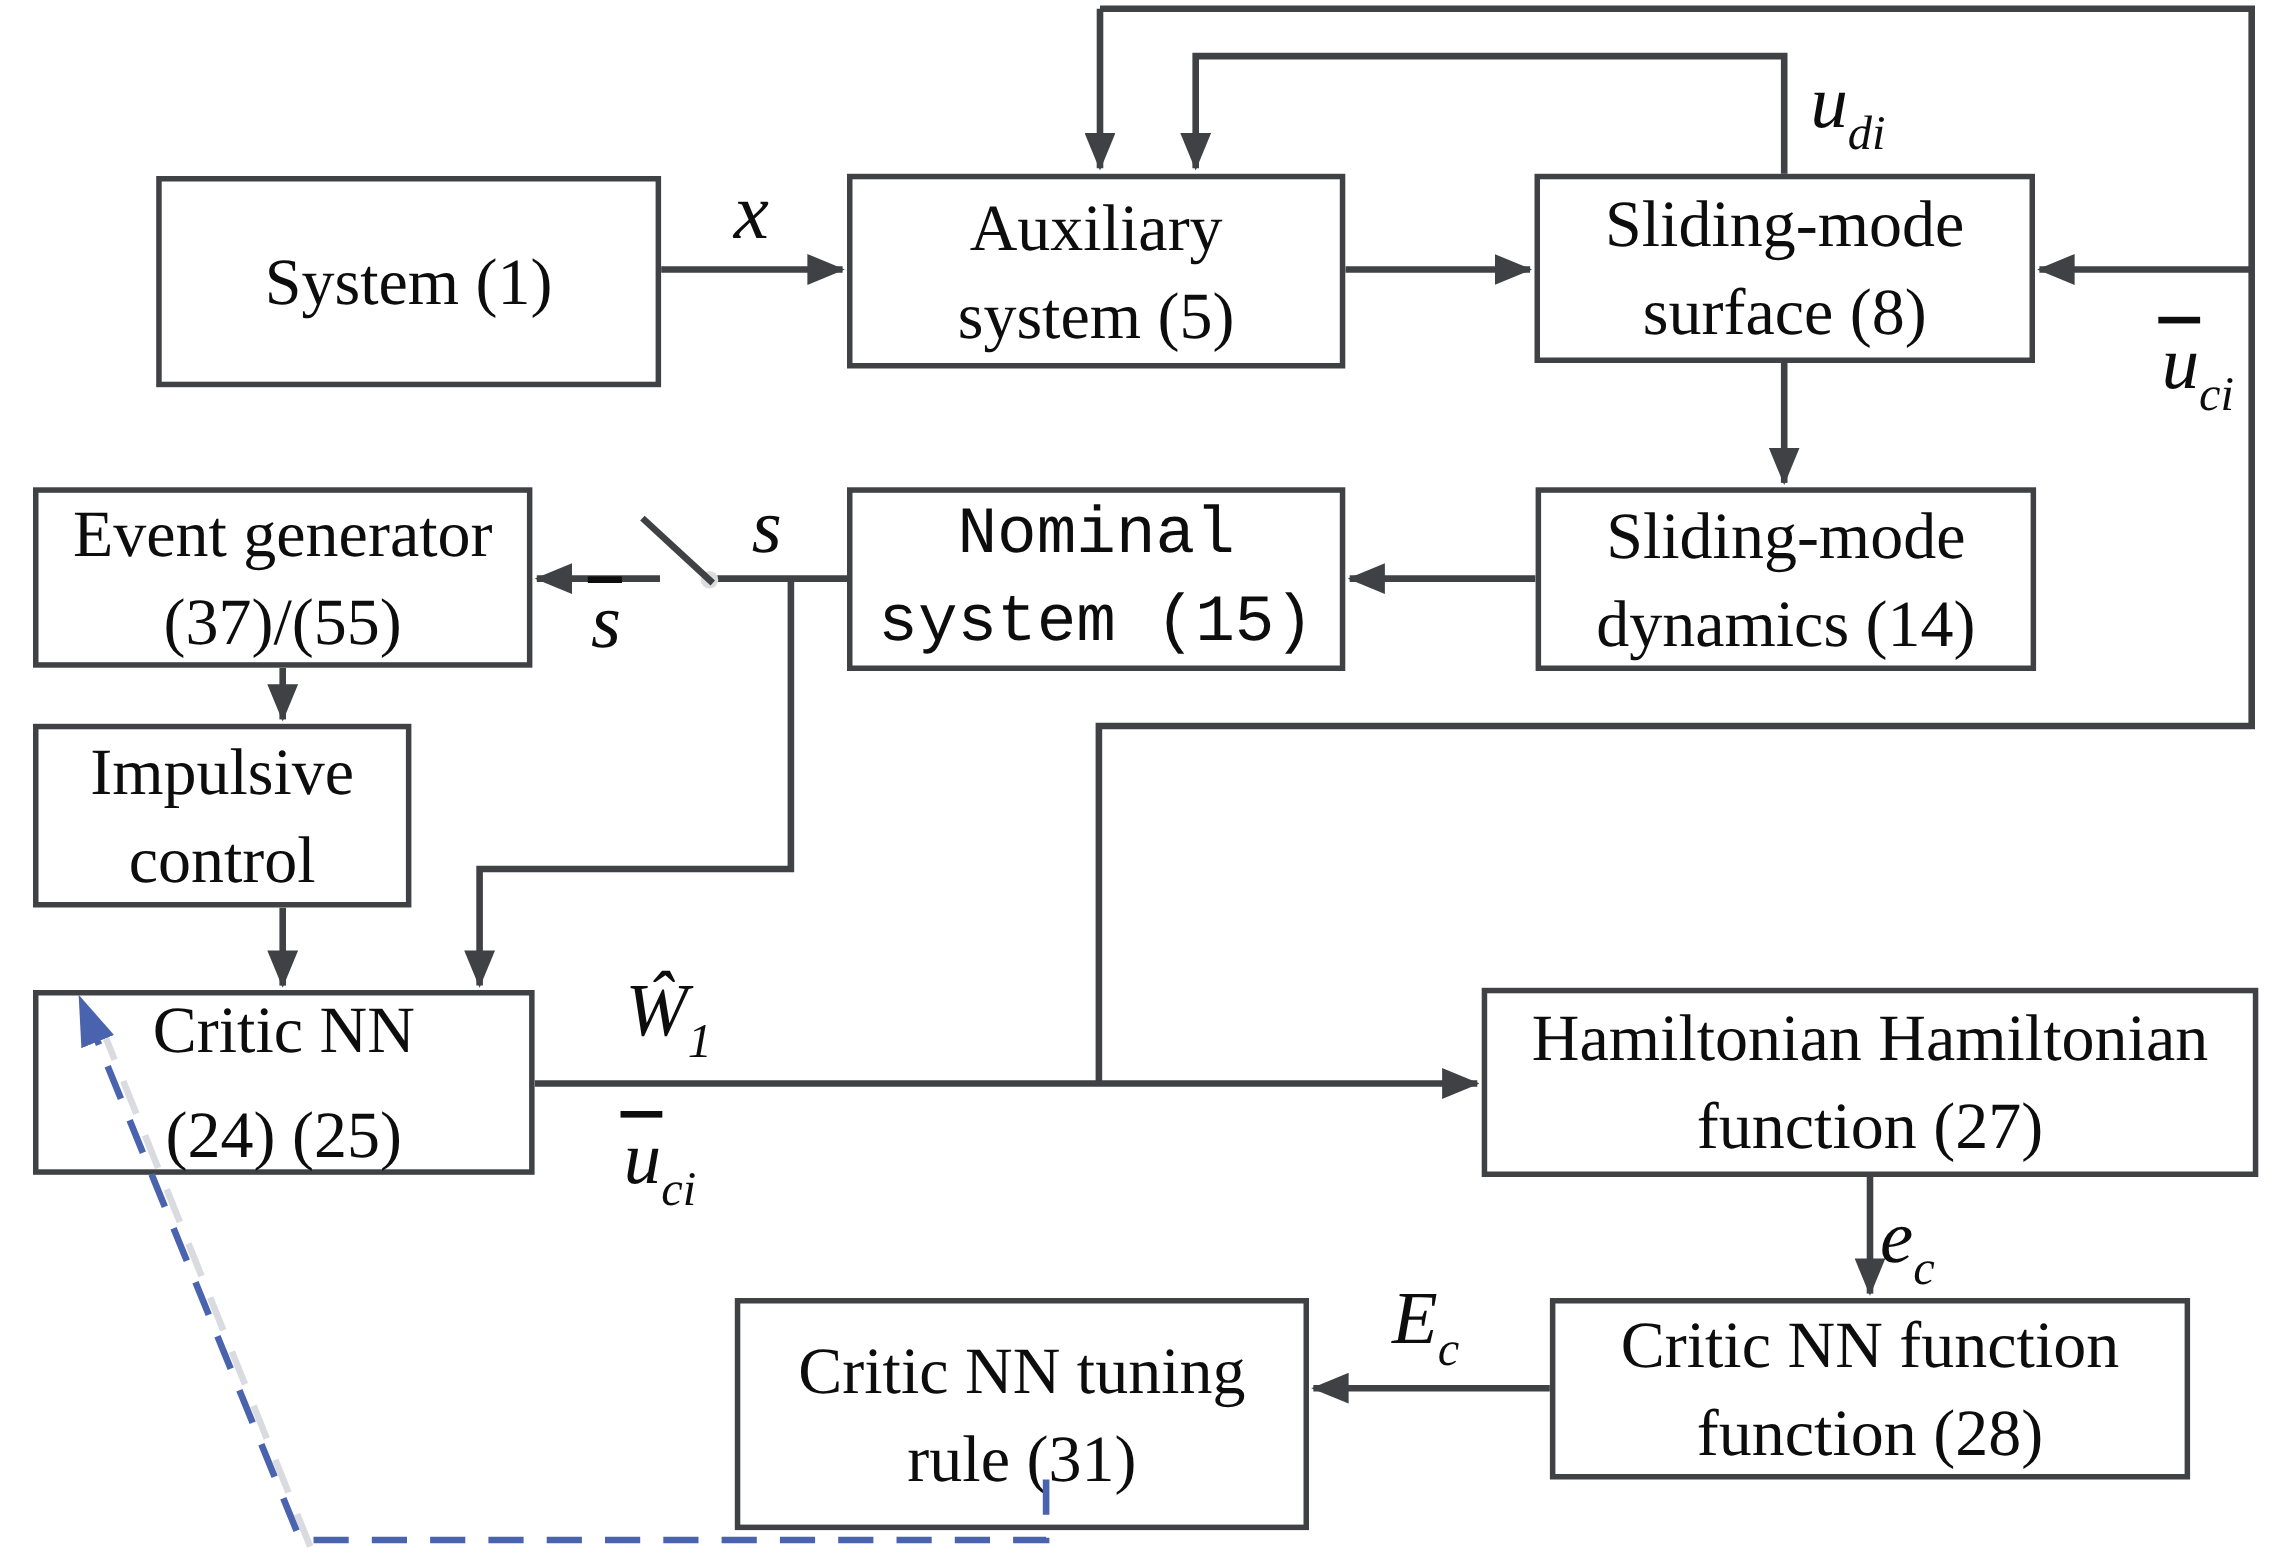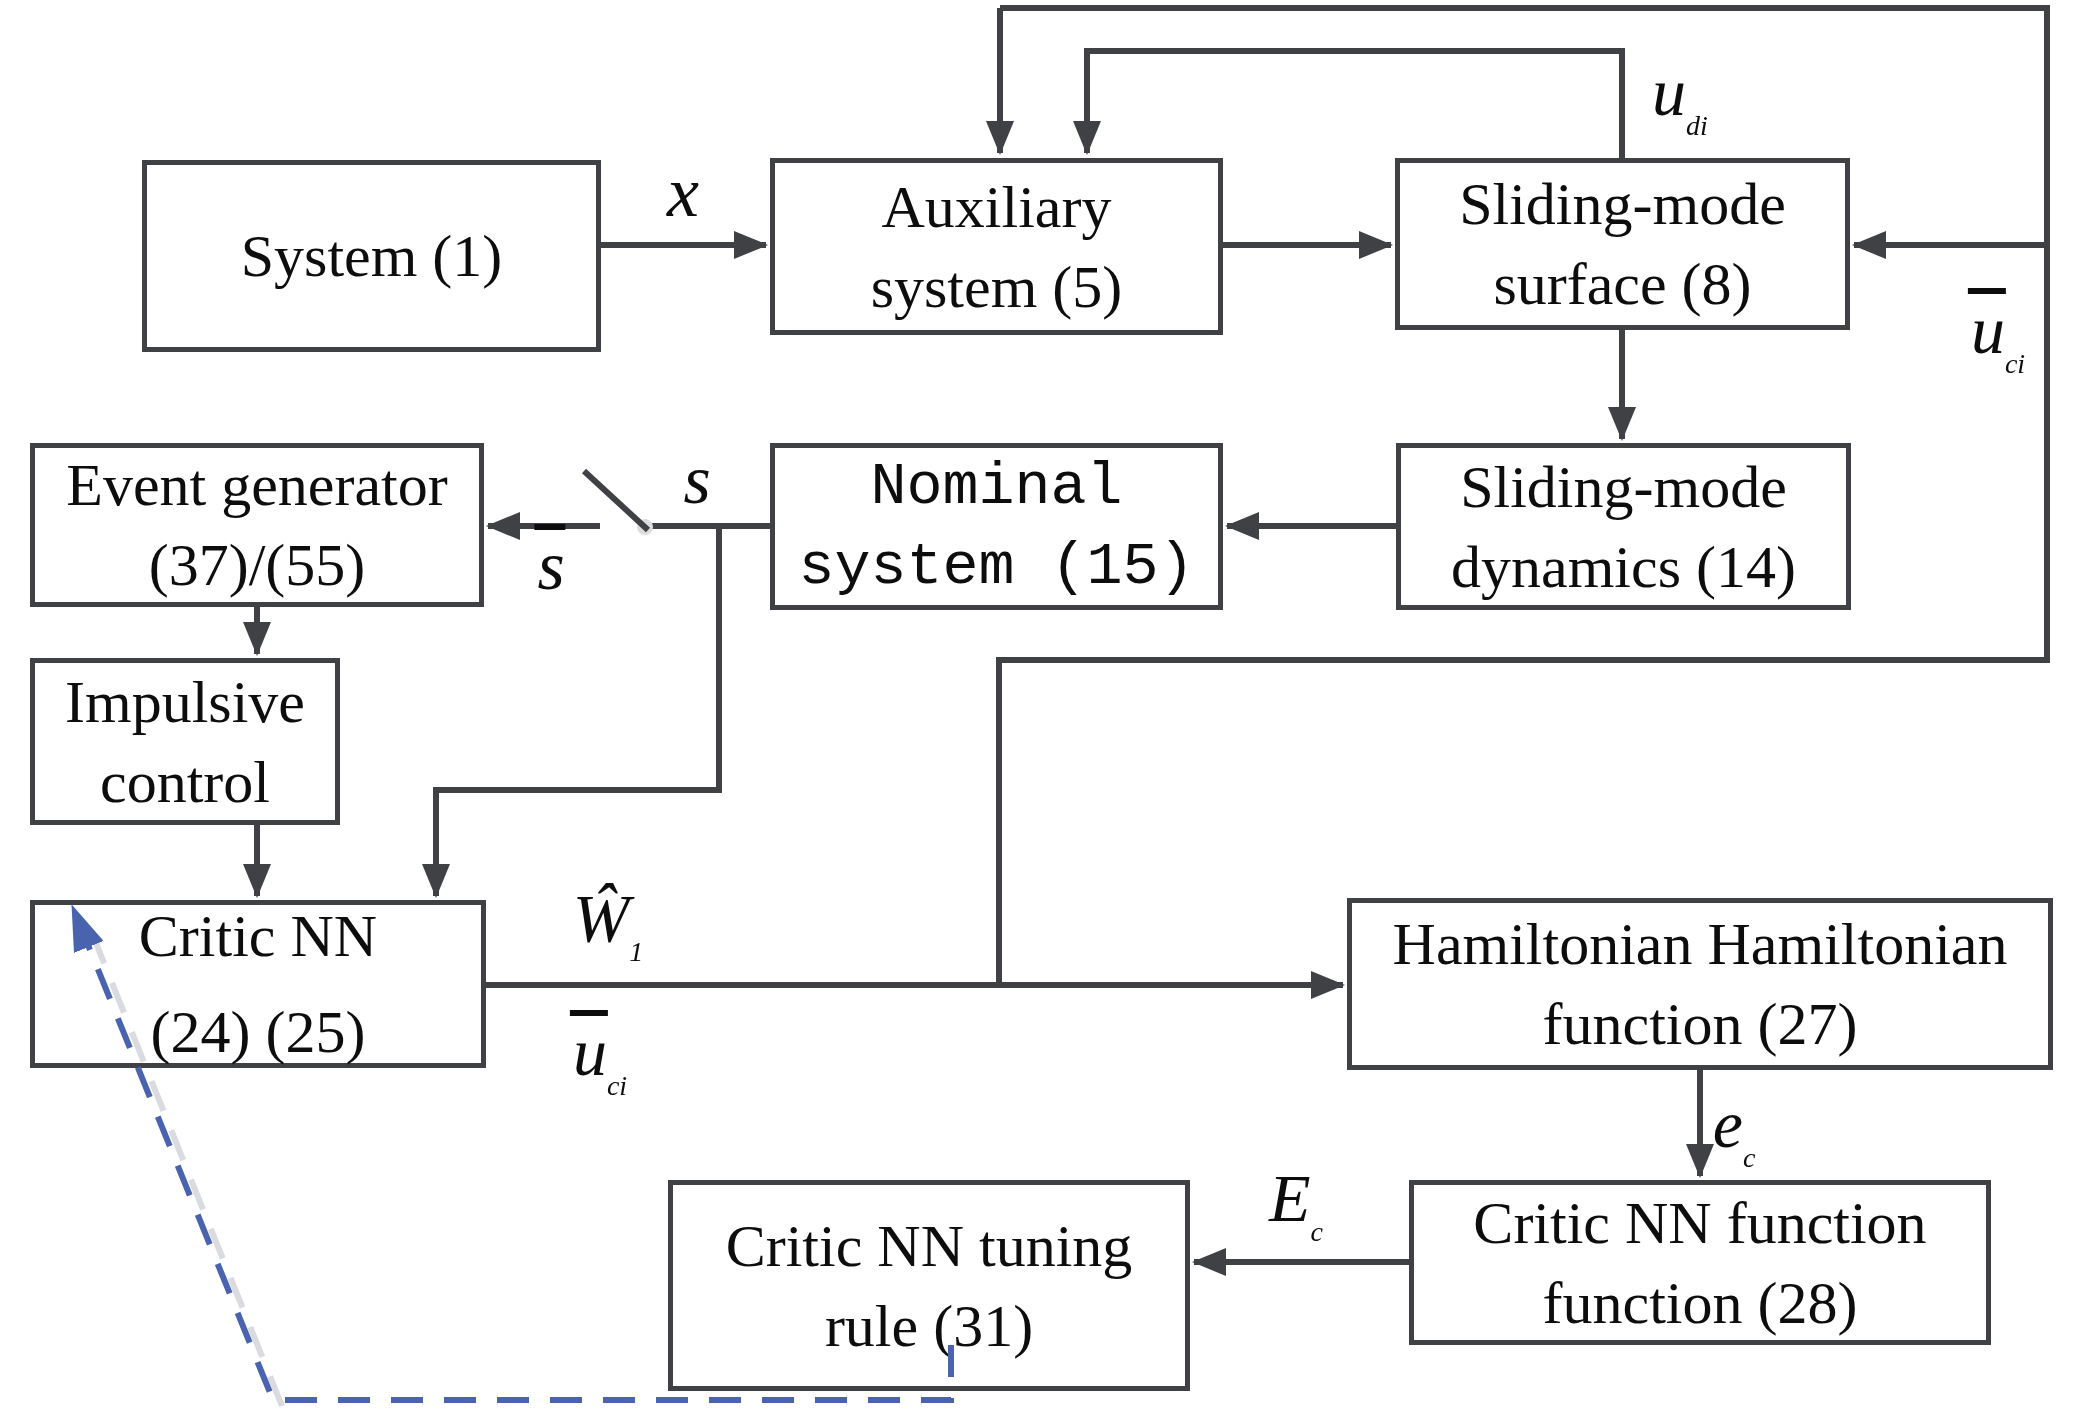--- a/index.html
+++ b/index.html
@@ -12,21 +12,21 @@
     position:absolute;box-sizing:border-box;background:#ffffff;
     border:5px solid #3f4145;display:flex;flex-direction:column;
     justify-content:center;align-items:center;text-align:center;
     font-size:60px;line-height:80px;z-index:2;
   }
   .sig{
     position:absolute;z-index:4;white-space:nowrap;
     font-style:italic;font-size:68px;line-height:68px;
     transform:translate(-50%,-50%);
   }
-  .sig sub{font-size:28px;line-height:0;vertical-align:-20px;}
+  .sig sub{font-size:44px;line-height:0;vertical-align:-20px;}
   .obar{position:relative;display:inline-block;}
   .obar::before{
     content:"";position:absolute;left:-3px;right:-1px;top:-8px;
     border-top:6px solid #0d0d0d;
   }
   .blue-layer{z-index:3;}
   .gray-layer{z-index:1;}
 </style>
 </head>
 <body>
@@ -100,21 +100,21 @@
   <div class="box" style="left:770px;top:443px;width:453px;height:167px;font-family:Liberation Mono, monospace;">
     <span>Nominal</span>
     <span>system (15)</span>
   </div>
 
   <div class="box" style="left:1396px;top:443px;width:455px;height:167px;">
     <span>Sliding-mode</span>
     <span>dynamics (14)</span>
   </div>
 
-  <div class="box" style="left:30px;top:658px;width:310px;height:167px;">
+  <div class="box" style="left:30px;top:658px;width:344px;height:167px;">
     <span>Impulsive</span>
     <span>control</span>
   </div>
 
   <div class="box" style="left:30px;top:900px;width:456px;height:168px;gap:16px;">
     <span>Critic NN</span>
     <span>(24) (25)</span>
   </div>
 
   <div class="box" style="left:1347px;top:898px;width:706px;height:172px;">

